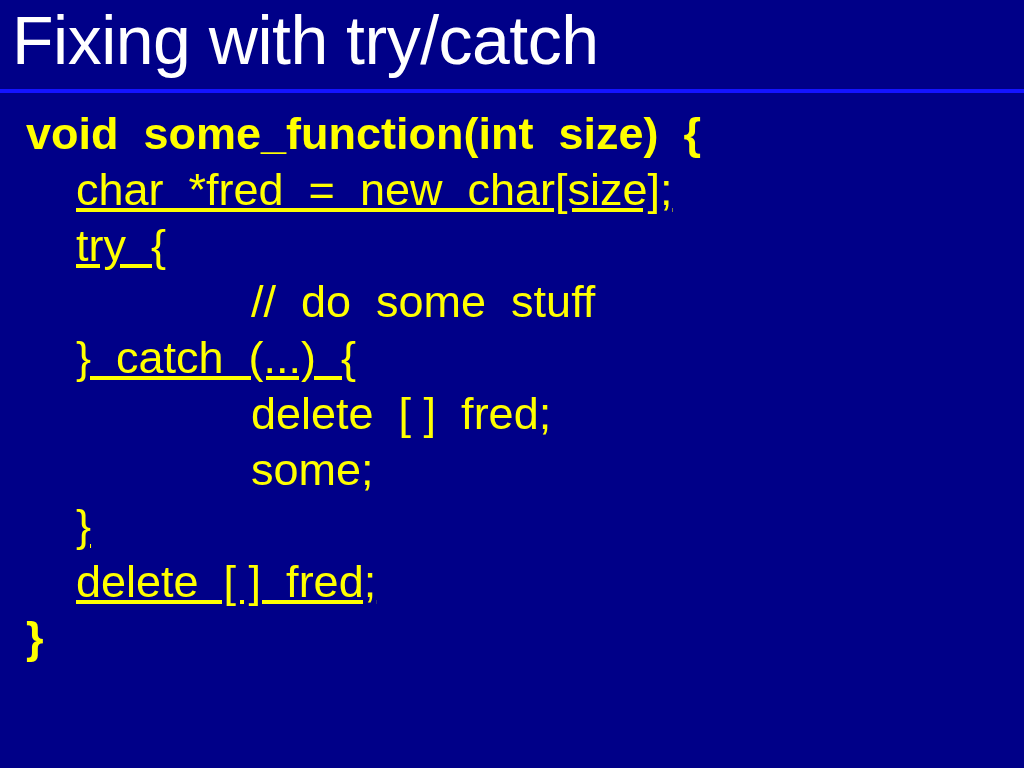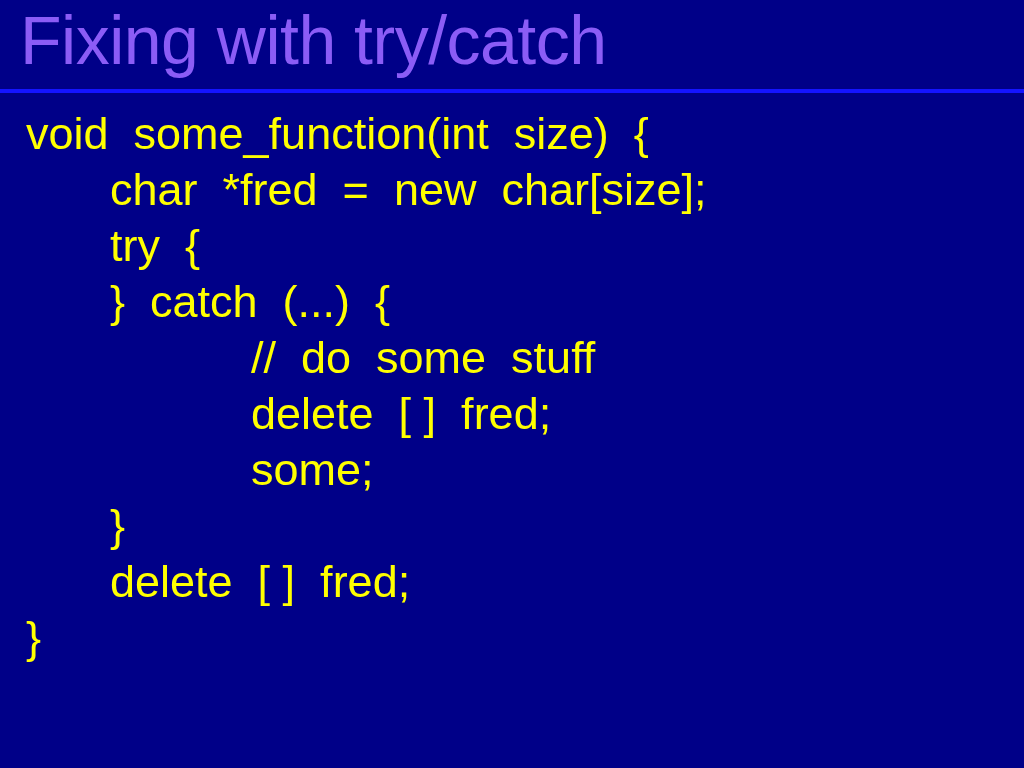--- a/index.html
+++ b/index.html
@@ -15,25 +15,25 @@
     font-family: "Liberation Sans", sans-serif;
   }
   .slide {
     position: relative;
     width: 1024px;
     height: 768px;
     background: #000088;
   }
   .slide-title {
     position: absolute;
-    left: 20px;
+    left: 12px;
     top: 6px;
     font-size: 68px;
     line-height: 1.0;
-    color: #8b5cf6;
+    color: #ffffff;
     white-space: pre;
     letter-spacing: -0.5px;
   }
   .title-rule {
     position: absolute;
     left: 0;
     top: 89px;
     width: 1024px;
     height: 4px;
     background: #1414FF;
@@ -44,39 +44,39 @@
     top: 106px;
     width: 1024px;
   }
   .code-line {
     height: 56px;
     font-size: 45px;
     line-height: 56px;
     color: #FFFF00;
     white-space: pre;
   }
-  .indent-0 { padding-left: 26px; }
-  .indent-1 { padding-left: 110px; }
+  .indent-0 { padding-left: 26px; font-weight: bold; }
+  .indent-1 { padding-left: 76px; text-decoration: underline; }
   .indent-2 { padding-left: 251px; }
 </style>
 </head>
 <body>
 
 <div class="slide">
 
   <div class="slide-title">Fixing with try/catch</div>
 
   <div class="title-rule"></div>
 
   <div class="code-block">
     <div class="code-line indent-0">void  some_function(int  size)  {</div>
     <div class="code-line indent-1">char  *fred  =  new  char[size];</div>
     <div class="code-line indent-1">try  {</div>
+    <div class="code-line indent-2">//  do  some  stuff</div>
     <div class="code-line indent-1">}  catch  (...)  {</div>
-    <div class="code-line indent-2">//  do  some  stuff</div>
     <div class="code-line indent-2">delete  [ ]  fred;</div>
     <div class="code-line indent-2">some;</div>
     <div class="code-line indent-1">}</div>
     <div class="code-line indent-1">delete  [ ]  fred;</div>
     <div class="code-line indent-0">}</div>
   </div>
 
 </div>
 
 </body></html>

